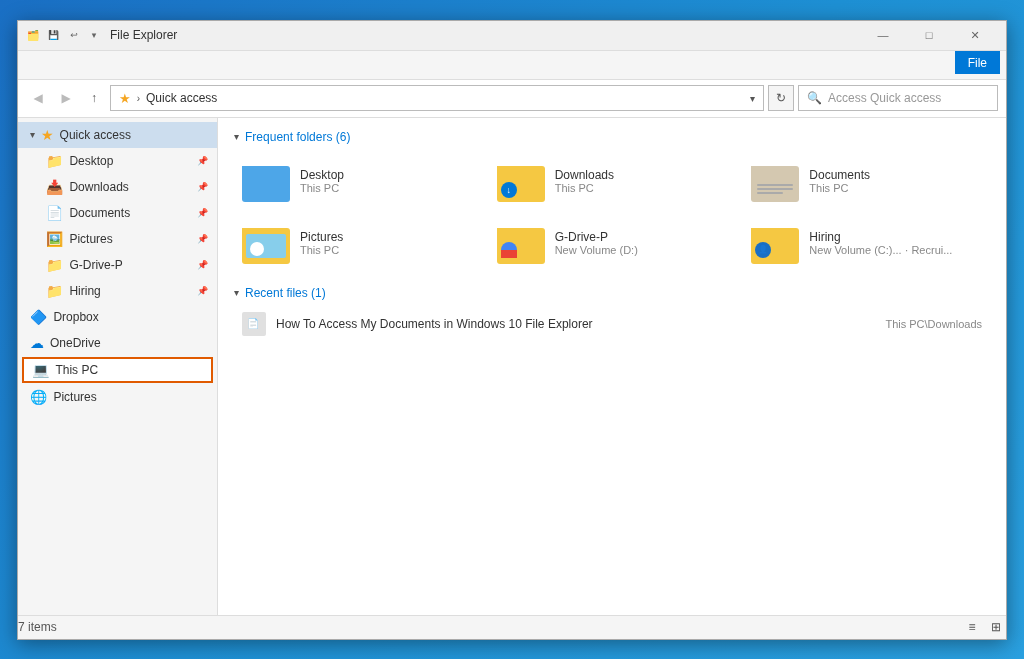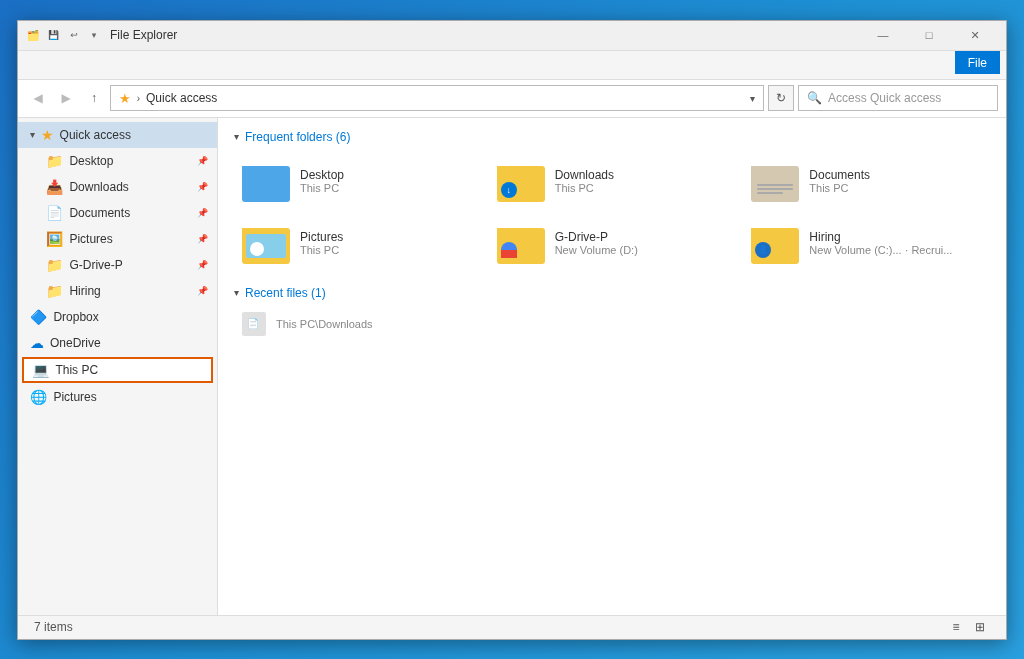--- a/index.html
+++ b/index.html
@@ -278,21 +278,21 @@
     .recent-name { font-size: 12px; color: #333; flex: 1; white-space: nowrap; overflow: hidden; text-overflow: ellipsis; }
     .recent-location { font-size: 11px; color: #888; white-space: nowrap; }
 
     
     .status-bar {
       height: 24px;
       background: #f5f5f5;
       border-top: 1px solid #ddd;
       display: flex;
       align-items: center;
-      padding: 0 16px;
+      padding: 0 0;
       font-size: 12px;
       color: #555;
     }
     .status-bar .view-icons {
       margin-left: auto;
       display: flex;
       gap: 4px;
     }
     .view-icon-btn {
       width: 20px;
@@ -542,20 +542,21 @@
 
       </div>
 
       <div class="recent-section">
         <div class="recent-header section-header">
           <span class="section-chevron">▾</span>
           <span class="section-title">Recent files (1)</span>
         </div>
         <div class="recent-item">
           <div class="recent-icon">📄</div>
+          <span class="recent-name">How To Access My Documents in Windows 10 File Explorer</span>
           <span class="recent-location">This PC\Downloads</span>
         </div>
       </div>
 
     </div>
   </div>
 
   <div class="status-bar">
     <span>7 items</span>
     <div class="view-icons">

